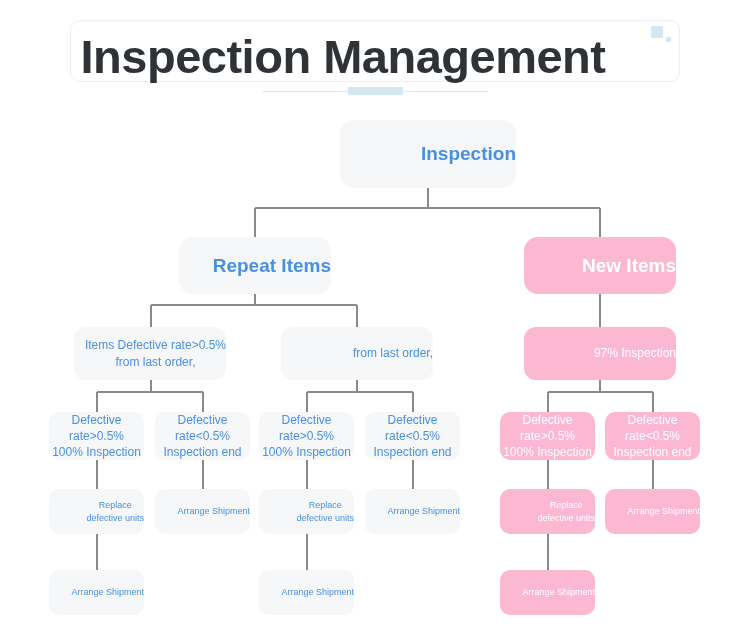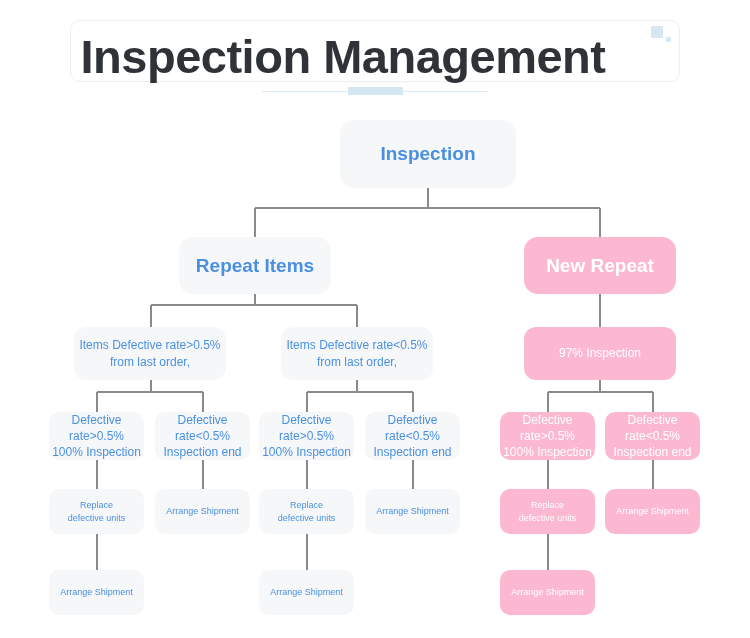--- a/index.html
+++ b/index.html
@@ -75,21 +75,21 @@
     height: 8px;
     background: #d5e7f1;
   }
 
   
   .node {
     position: absolute;
     box-sizing: border-box;
     display: flex;
     align-items: center;
-    justify-content: center;
+    justify-content: flex-end;
     text-align: center;
     border-radius: 12px;
     z-index: 3;
   }
   .node-blue {
     background: #f6f7f8;
     color: #4a90e2;
   }
   .node-pink {
     background: #fcb8d1;
@@ -206,32 +206,31 @@
 <div class="node node-blue n-root">
   <div>
     <span>Inspection</span>
   </div>
 </div>
 
 <div class="node node-blue n-l2 left">
   <span>Repeat Items</span>
 </div>
 <div class="node node-pink n-l2 right">
-  <span>New Repeat</span>
+  <span>New Items</span>
 </div>
 
 <div class="node node-blue n-l3 a">
   <div>
     <span>Items Defective rate&gt;0.5%</span>
     <span>from last order,</span>
   </div>
 </div>
 <div class="node node-blue n-l3 b">
   <div>
-    <span>Items Defective rate&lt;0.5%</span>
     <span>from last order,</span>
   </div>
 </div>
 <div class="node node-pink n-l3 c">
   <span>97% Inspection</span>
 </div>
 
 <div class="node node-blue n-l4 p1">
   <div>
     <span>Defective rate&gt;0.5%</span>

